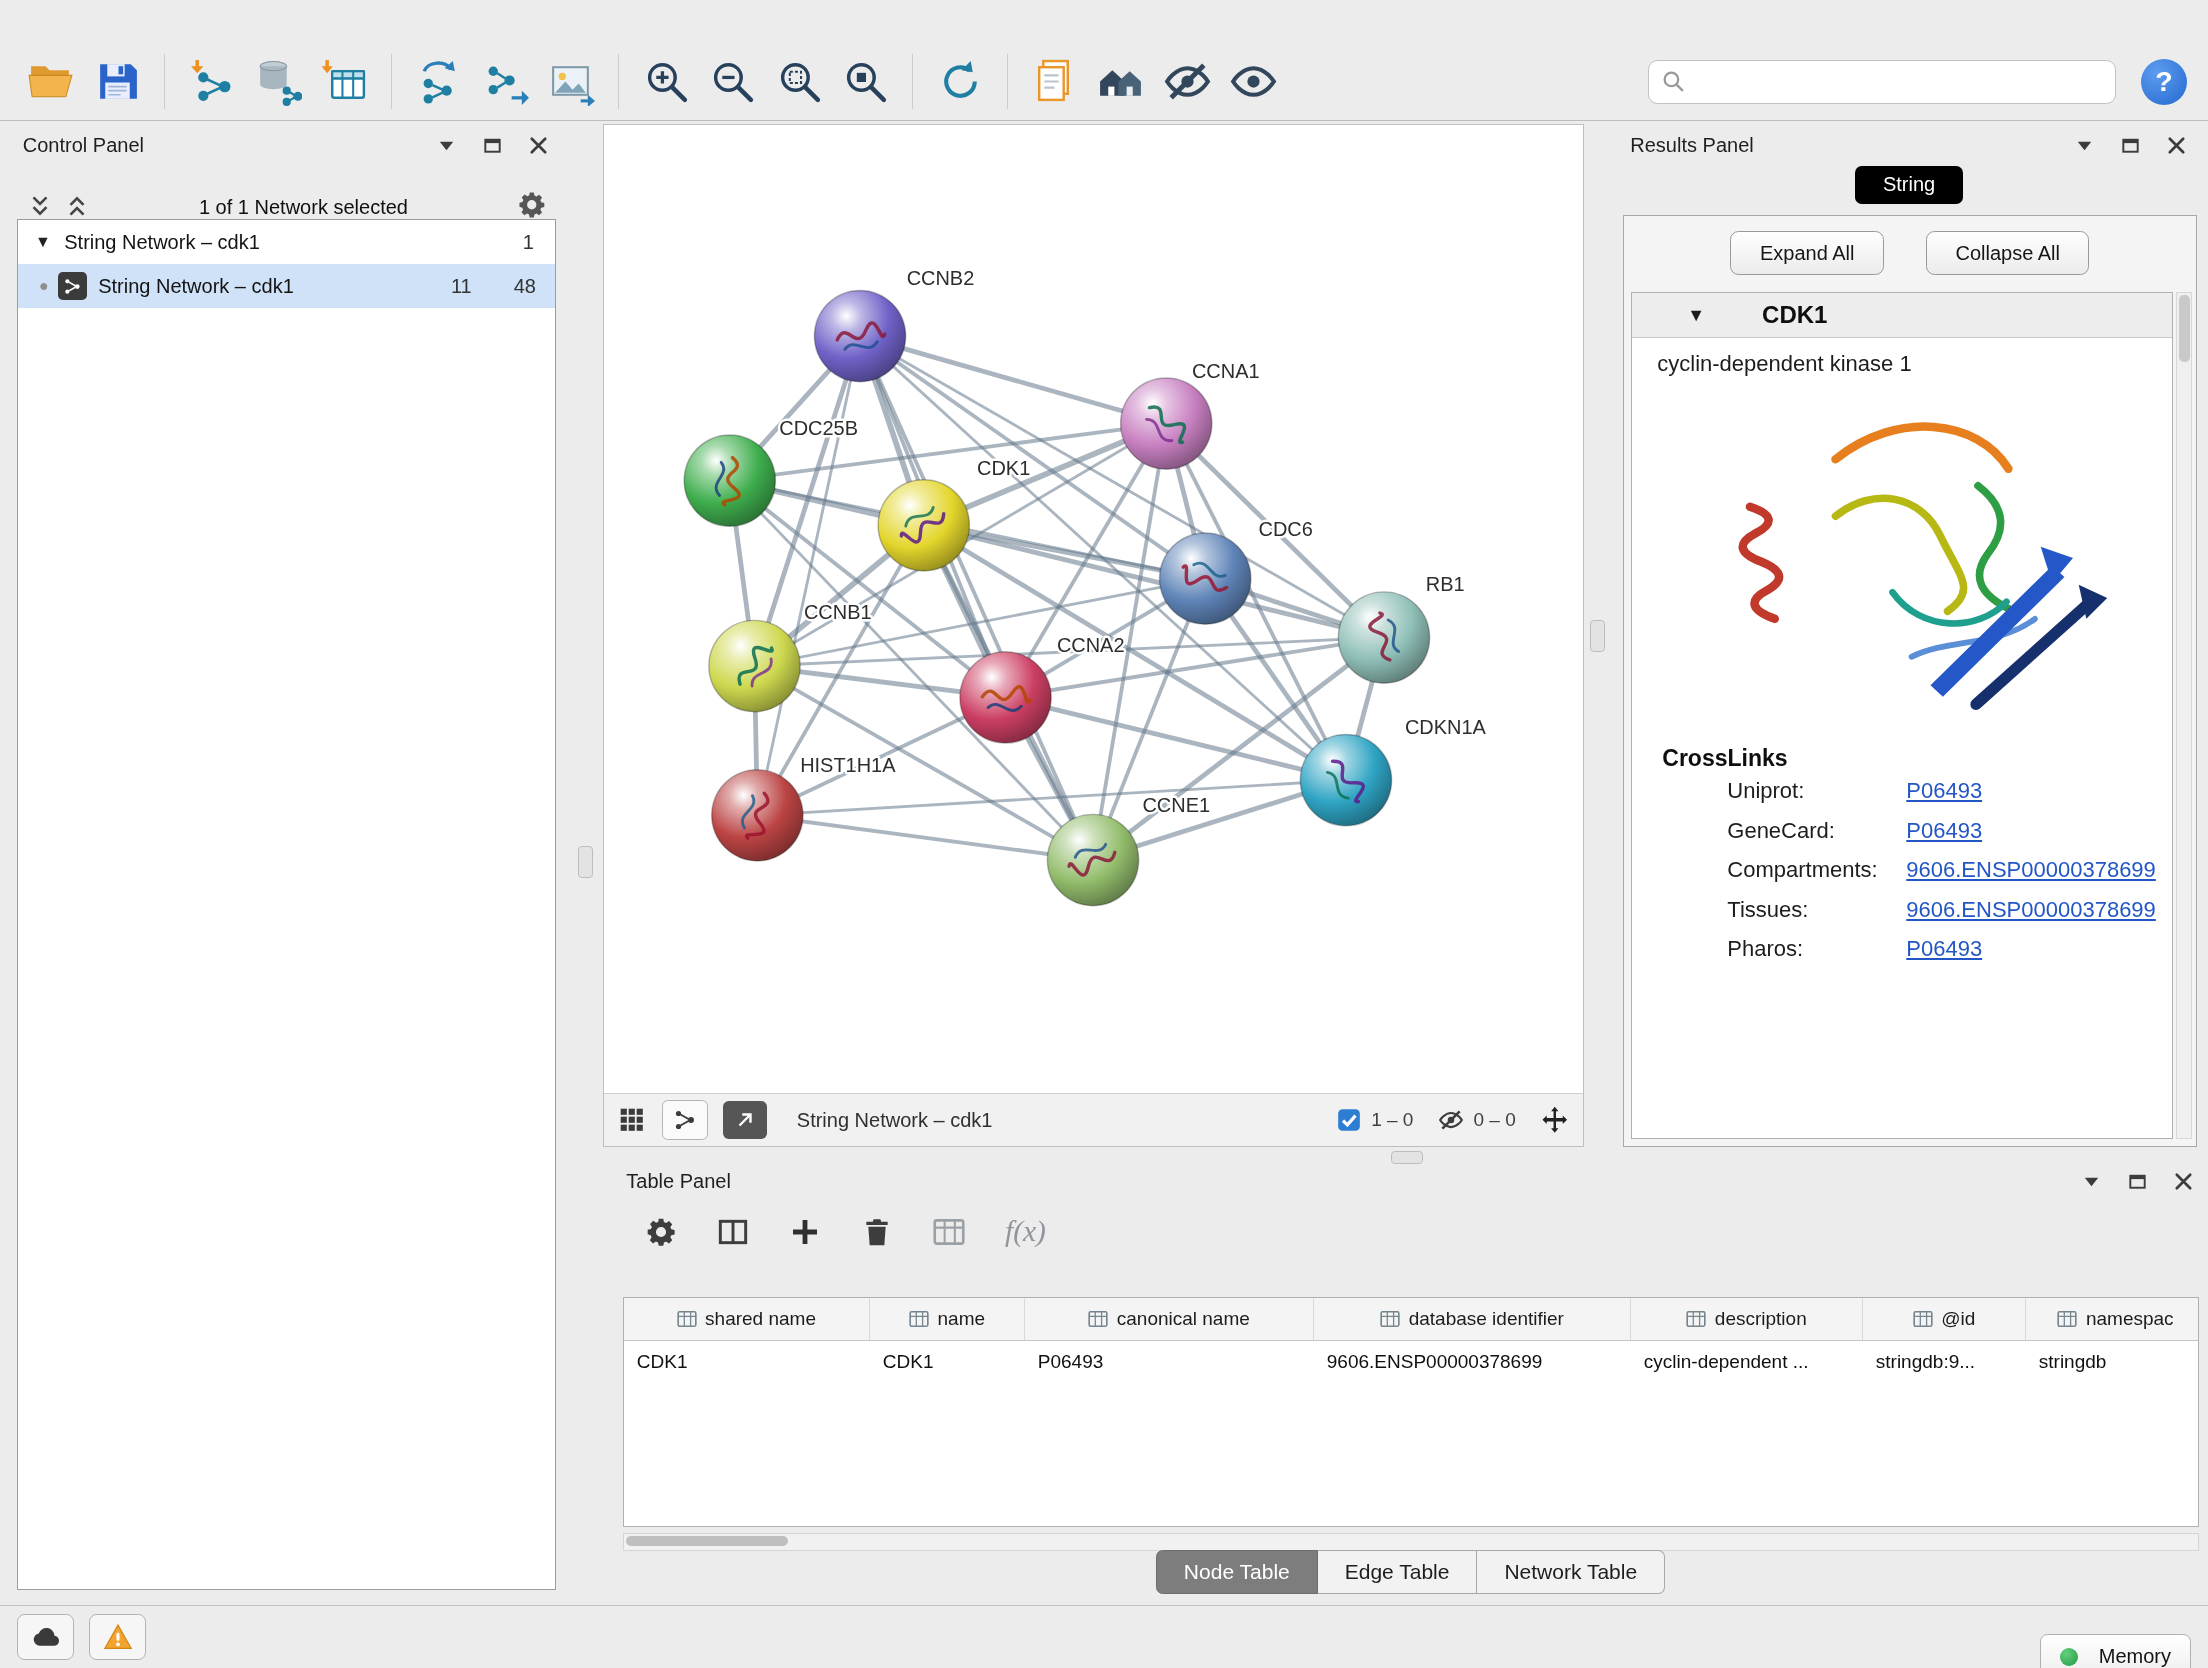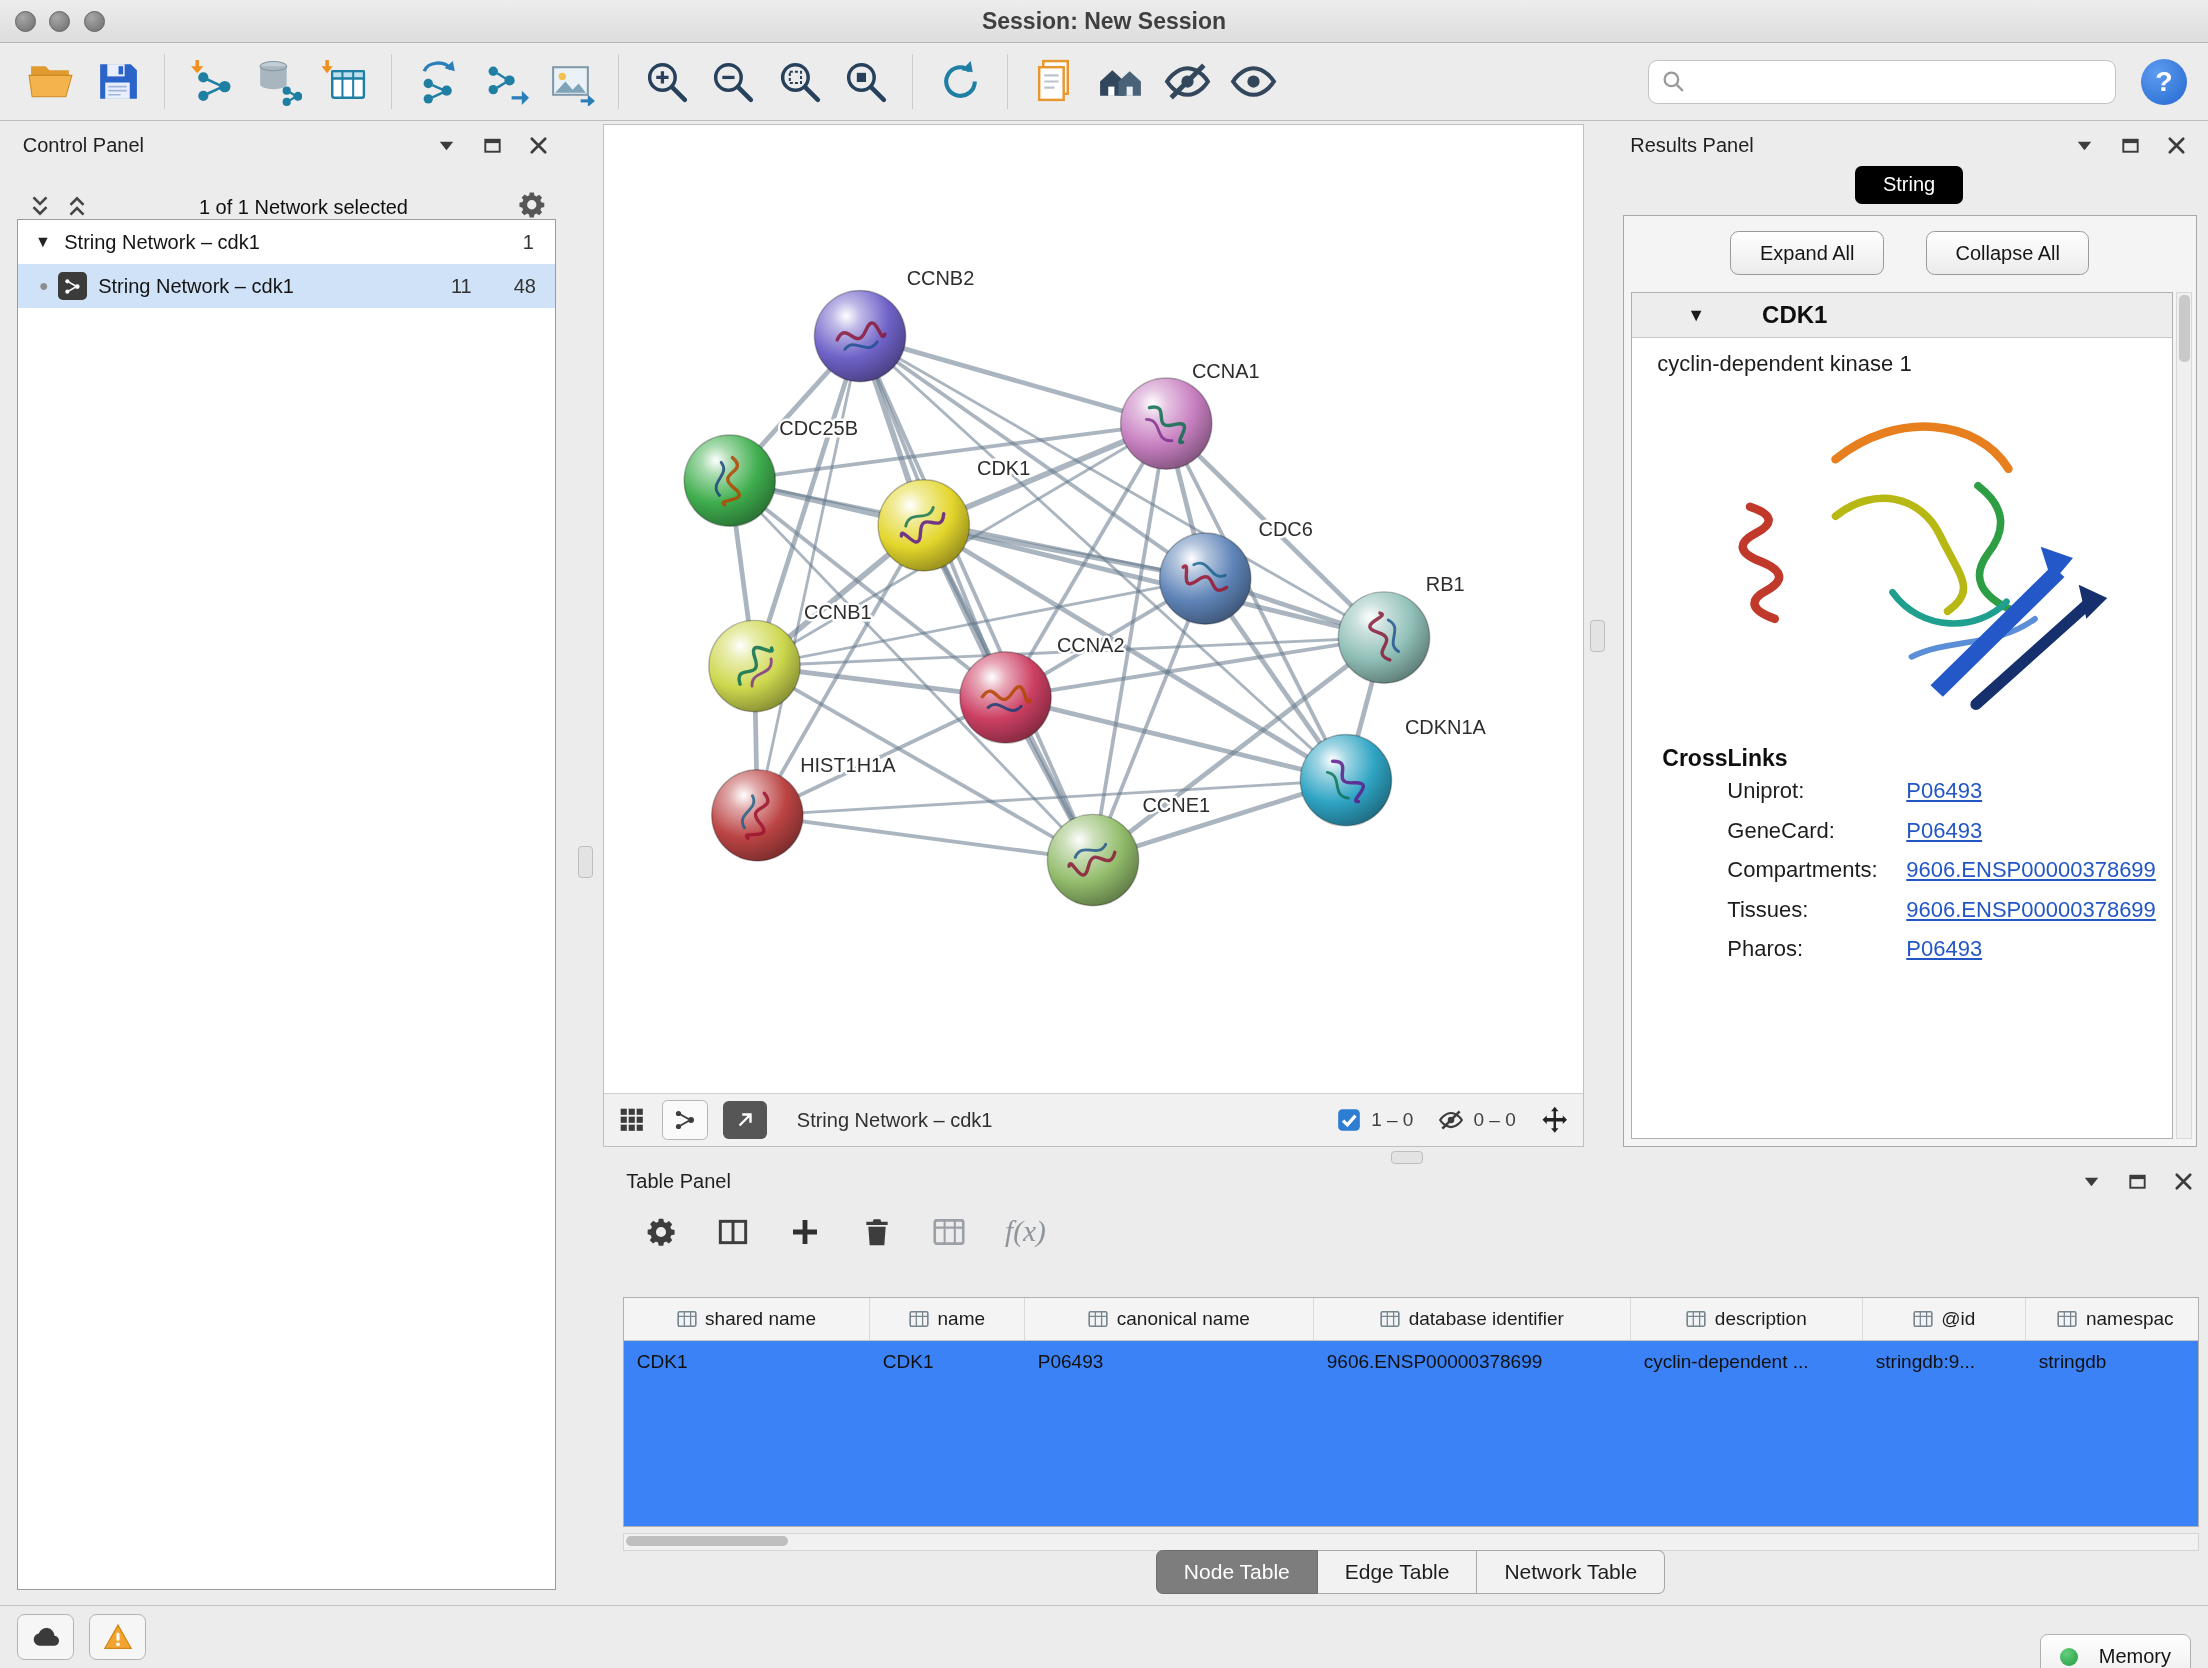--- a/index.html
+++ b/index.html
@@ -103,21 +103,21 @@
   .rp-vscroll{position:absolute;right:3.8px;top:76px;bottom:7.6px;width:14.3px;background:#efefef;border:1px solid #d8d8d8;}
   .rp-vthumb{position:absolute;left:1.9px;right:1.9px;top:1.9px;height:67px;background:#c9c9c9;border-radius:4.8px;}
 
   
   .table-panel{position:absolute;left:613px;top:1162px;right:0;bottom:63px;}
   .tp-toolbar{height:63px;display:flex;align-items:center;gap:40px;padding-left:32px;}
   .tp-ic{width:32px;height:32px;color:#3d3d3d;}
   .tp-ic.dim{color:#9aa0a6;}
   .fx{font-family:"Liberation Serif",serif;font-style:italic;font-size:29.5px;color:#8f959b;}
   .tp-table-wrap{position:absolute;left:9.5px;right:9.5px;top:135px;height:228px;border:1px solid #b0b0b0;
-    background:#3b82f6;overflow:hidden;}
+    background:#ffffff;overflow:hidden;}
   table{border-collapse:collapse;table-layout:fixed;width:100%;}
   th{height:40px;background:#f4f4f4;border-right:1px solid #d9d9d9;border-bottom:1px solid #c6c6c6;
     font-weight:normal;font-size:19px;color:#1c1c1c;text-align:center;white-space:nowrap;overflow:hidden;}
   th .th-inner{display:flex;align-items:center;justify-content:center;gap:8.6px;}
   th svg{width:20px;height:18px;color:#75868f;flex:none;}
   td{height:40px;padding-left:13.3px;font-size:19px;color:#101010;white-space:nowrap;overflow:hidden;}
   .tp-hscroll{position:absolute;left:9.5px;right:9.5px;top:371px;height:16px;background:#f1f1f1;border:1px solid #d5d5d5;}
   .tp-hthumb{position:absolute;left:2.9px;top:1.9px;width:162px;height:10.5px;background:#bfbfbf;border-radius:5.7px;}
   .tp-tabs{position:absolute;left:0;right:0;top:388px;display:flex;justify-content:center;}
   .tp-tab{height:42px;line-height:42px;padding:0 27px;font-size:21px;color:#1d1d1d;background:#f2f2f2;
@@ -224,28 +224,20 @@
 <symbol id="i-warn" viewBox="0 0 24 24">
         <path d="M12 2.5L22.5 21h-21z" fill="#f3a430" stroke="#cf8617"></path>
         <rect x="10.8" y="8.5" width="2.4" height="6.5" rx="1" fill="#fff"></rect>
         <circle cx="12" cy="17.8" r="1.5" fill="#fff"></circle>
       </symbol>
 </defs>
 </svg>
 
 <div class="app">
 
-  <div class="titlebar">
-    <div class="lights">
-      <div class="light"></div>
-      <div class="light"></div>
-      <div class="light"></div>
-    </div>
-    <div class="title">Session: New Session</div>
-  </div>
 
   <div class="toolbar">
     <div class="tb-btn">
       <svg class="tb-svg" viewBox="0 0 48 48">
           <path d="M5 9h14l4 4h19v5H5z" fill="#e09a2f"></path>
           <path d="M3 18h42l-6 21H6z" fill="#f4b44d" stroke="#c98a20"></path>
         </svg>
     </div>
     <div class="tb-btn">
       <svg class="tb-svg" viewBox="0 0 48 48">

